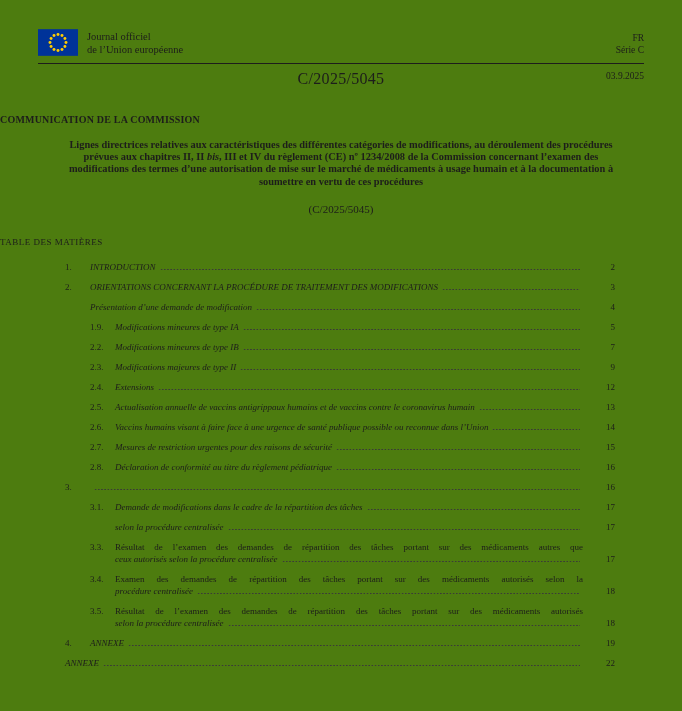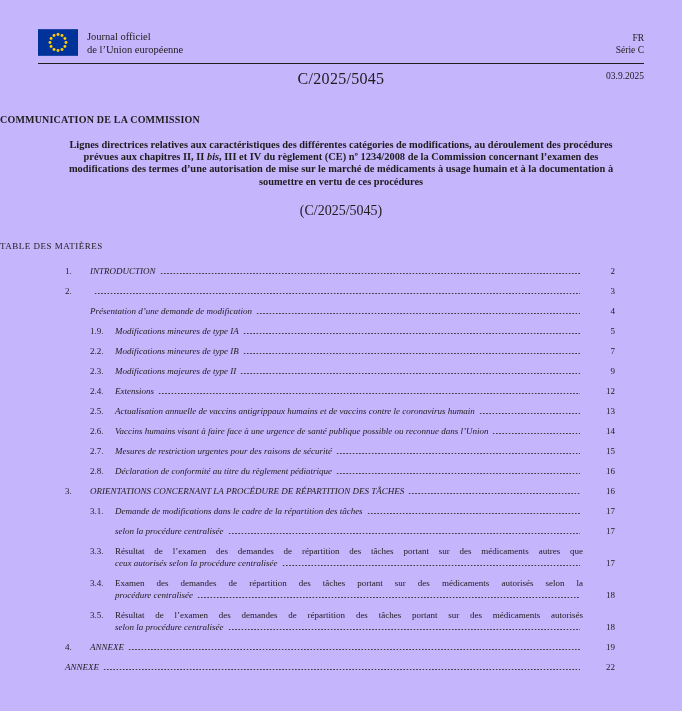--- a/index.html
+++ b/index.html
@@ -1,21 +1,21 @@
 <!DOCTYPE html>
 <html><head>
 <meta charset="utf-8">
 <style>
   * { box-sizing: border-box; }
   html, body { margin: 0; padding: 0; background: #ffffff; }
   .page {
     position: relative;
     width: 682px;
     height: 711px;
-    background: #c4b5fd;
+    background: #4d7c0f;
     font-family: "Liberation Serif", serif;
     color: #1d1d1b;
     overflow: hidden;
   }
   
   .masthead {
     display: flex;
     justify-content: space-between;
     align-items: flex-start;
     margin: 29px 38px 0 38px;
@@ -36,21 +36,21 @@
   
   .doc-type { text-align: left; font-weight: bold; font-size: 10px; margin-top: 20px; letter-spacing: 0.2px; }
   .doc-title {
     width: 552px;
     margin: 14px auto 0 auto;
     text-align: center;
     font-weight: bold;
     font-size: 10.4px;
     line-height: 12.2px;
   }
-  .num-ref { text-align: center; font-size: 14px; margin-top: 15px; }
+  .num-ref { text-align: center; font-size: 11px; margin-top: 15px; }
   .toc-heading { font-size: 9px; letter-spacing: 0.5px; margin-top: 22px; }
   
   .toc { margin: 14px 67px 0 65px; font-size: 9px; line-height: 12px; }
   .trow { display: flex; align-items: flex-start; margin-bottom: 8px; }
   .trow-multi { margin-bottom: 8px; }
   .l1 { display: flex; }
   .l2 { display: flex; align-items: flex-start; }
   .n1 { width: 25px; flex: none; }
   .n2 { width: 25px; flex: none; }
   .ind { width: 50px; flex: none; }
@@ -123,20 +123,21 @@
 
     <div class="trow">
       <span class="n1">1.</span>
       <span class="ttxt">INTRODUCTION</span>
       <span class="dots"></span>
       <span class="pg">2</span>
     </div>
 
     <div class="trow">
       <span class="n1">2.</span>
+      <span class="ttxt">ORIENTATIONS CONCERNANT LA PROCÉDURE DE TRAITEMENT DES MODIFICATIONS</span>
       <span class="dots"></span>
       <span class="pg">3</span>
     </div>
 
     <div class="trow">
       <span class="n1"></span>
       <span class="ttxt">Présentation d’une demande de modification</span>
       <span class="dots"></span>
       <span class="pg">4</span>
     </div>
@@ -200,21 +201,20 @@
     <div class="trow">
       <span class="n1"></span>
       <span class="n2">2.8.</span>
       <span class="ttxt">Déclaration de conformité au titre du règlement pédiatrique</span>
       <span class="dots"></span>
       <span class="pg">16</span>
     </div>
 
     <div class="trow">
       <span class="n1">3.</span>
-      <span class="ttxt">ORIENTATIONS CONCERNANT LA PROCÉDURE DE RÉPARTITION DES TÂCHES</span>
       <span class="dots"></span>
       <span class="pg">16</span>
     </div>
 
     <div class="trow">
       <span class="n1"></span>
       <span class="n2">3.1.</span>
       <span class="ttxt">Demande de modifications dans le cadre de la répartition des tâches</span>
       <span class="dots"></span>
       <span class="pg">17</span>

